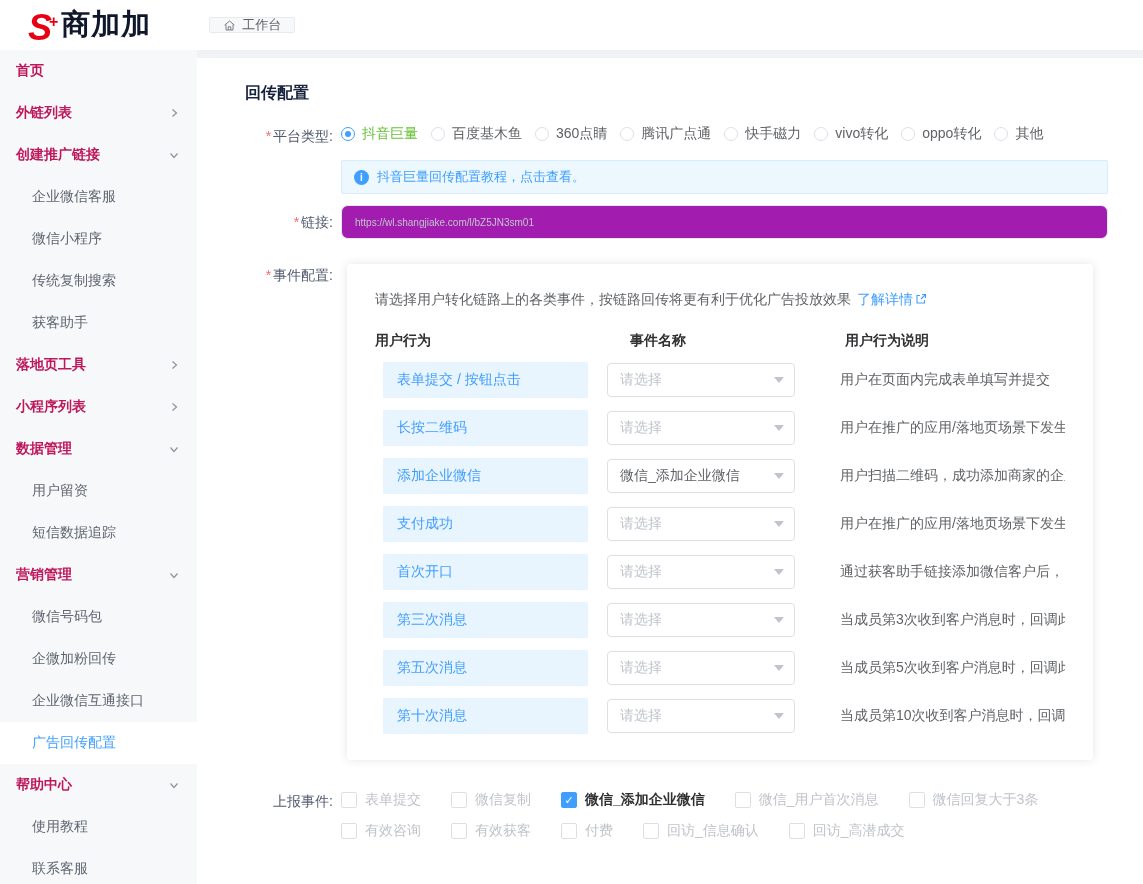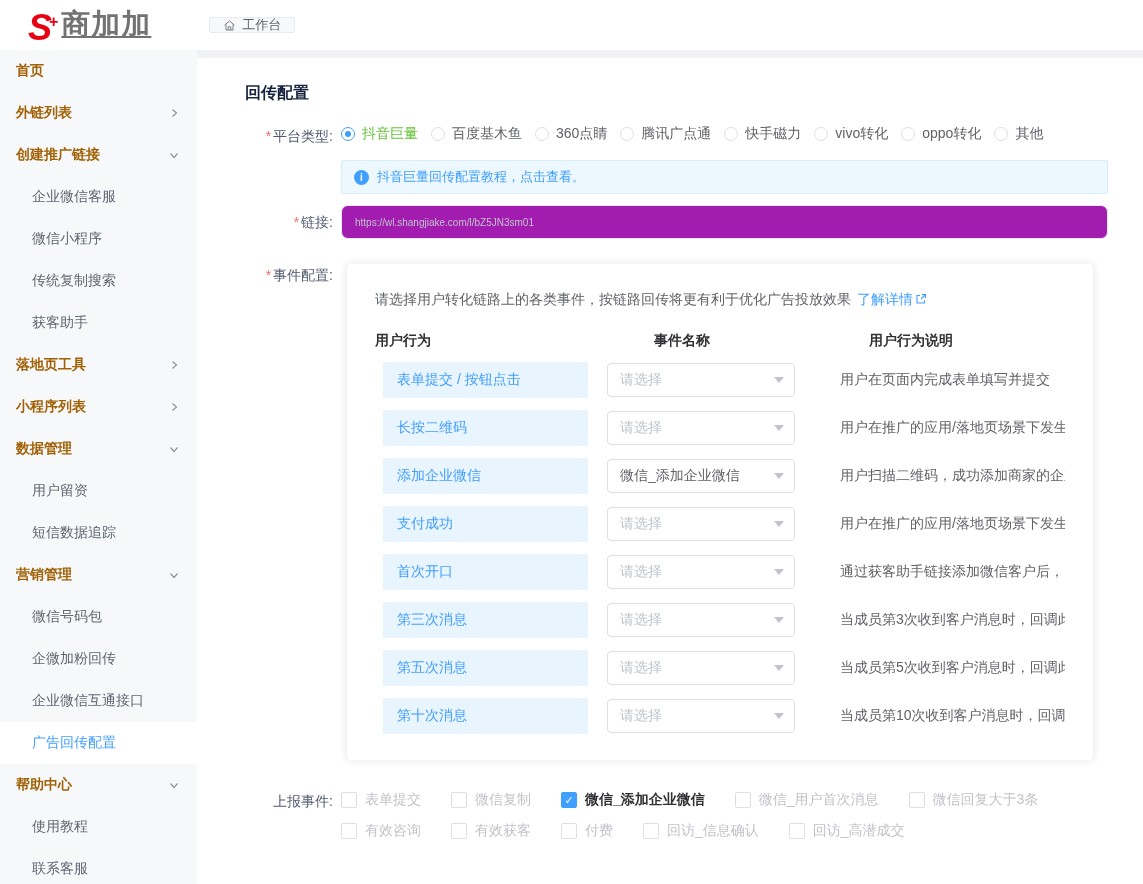--- a/index.html
+++ b/index.html
@@ -5,28 +5,28 @@
   * { box-sizing: border-box; }
   html,body { margin:0; padding:0; }
   body { font-family:"Liberation Sans","DejaVu Sans",sans-serif; background:#f0f2f5; }
   .app { width:1143px; height:884px; overflow:hidden; display:flex; flex-direction:column; background:#f0f2f5; }
 
   
   .header { flex:0 0 50px; background:#fff; display:flex; align-items:center; }
   .logo { display:flex; align-items:flex-start; padding-left:28px; user-select:none; }
   .logo-mark { color:#e60012; font-weight:900; font-size:36px; line-height:36px; font-style:italic; letter-spacing:-2px; }
   .logo-plus { font-size:16px; vertical-align:super; font-style:normal; margin-left:-1px; }
-  .logo-text { color:#737373; font-weight:900; font-size:29px; line-height:40px; margin-left:5px; letter-spacing:1px;text-decoration:underline; }
+  .logo-text { color:#0f172a; font-weight:900; font-size:29px; line-height:40px; margin-left:5px; letter-spacing:1px; }
   .workbench-btn { margin-left:58px; height:16px; padding:0 13px; background:#f7f8fa; border:1px solid #e8eaec; border-radius:2px; display:flex; align-items:center; gap:6px; font-size:13px; color:#606266; cursor:pointer; }
 
   
   .body { flex:1; display:flex; min-height:0; }
   .sidebar { width:197px; flex-shrink:0; background:#f7f8fa; overflow:hidden; }
   .menu-item { height:42px; display:flex; align-items:center; padding:0 18px 0 16px; font-size:14px; cursor:pointer; }
-  .menu-item.top { color:#a16207; font-weight:700; }
+  .menu-item.top { color:#be185d; font-weight:700; }
   .menu-item.sub { padding-left:32px; color:#5f6670; font-weight:400; }
   .menu-item.active { background:#fff; color:#409eff; }
   .chev { margin-left:auto; display:flex; align-items:center; }
 
   .content { flex:1; min-width:0; }
   .panel { background:#fff; margin-top:8px; height:calc(100% - 8px); padding:25px 0 0 48px; overflow:hidden; }
   .page-title { font-size:16px; font-weight:600; color:#17233d; }
 
   
   .form { margin-top:21px; }
@@ -49,21 +49,21 @@
   .link-row { margin-top:11px; }
   .link-input { width:767px; height:34px; background:#a21caf; border:1px solid #e4e7ed; border-radius:7px; color:#c0c4cc; font-size:10px; padding:0 13px; outline:none; }
 
   .events-row { margin-top:25px; }
   .event-card { width:746px; margin-left:6px; background:#fff; border-radius:4px; box-shadow:0 0 10px rgba(31,45,61,.12); padding:27px 28px 26px 28px; }
   .event-intro { font-size:14px; color:#606266; }
   .detail-link { color:#409eff; margin-left:6px; cursor:pointer; white-space:nowrap; }
   .ext-icon { display:inline-block; vertical-align:-1px; margin-left:2px; }
   .event-head { display:flex; margin-top:23px; font-size:14px; font-weight:700; color:#303133; }
   .eh1 { width:255px; }
-  .eh2 { width:215px;margin-left:24px; }
+  .eh2 { width:215px; }
   .event-rows { margin-top:4px; }
   .event-row { display:flex; align-items:center; margin-top:12px; }
   .behavior-cell { margin-left:8px; width:205px; height:36px; background:#e8f4fe; color:#409eff; font-size:14px; display:flex; align-items:center; padding:0 14px; cursor:pointer; flex-shrink:0; }
   .select { margin-left:19px; width:188px; height:34px; border:1px solid #dcdfe6; border-radius:4px; background:#fff; display:flex; align-items:center; justify-content:space-between; padding:0 10px 0 12px; font-size:14px; color:#c0c4cc; cursor:pointer; flex-shrink:0; }
   .select.filled { color:#606266; }
   .caret { width:0; height:0; border-left:5px solid transparent; border-right:5px solid transparent; border-top:6px solid #c0c4cc; flex-shrink:0; }
   .desc { margin-left:45px; font-size:14px; color:#606266; white-space:nowrap; overflow:hidden; }
 
   .report-row { margin-top:30px; }
   .check-rows { display:flex; flex-direction:column; gap:13px; padding-top:1px; }

